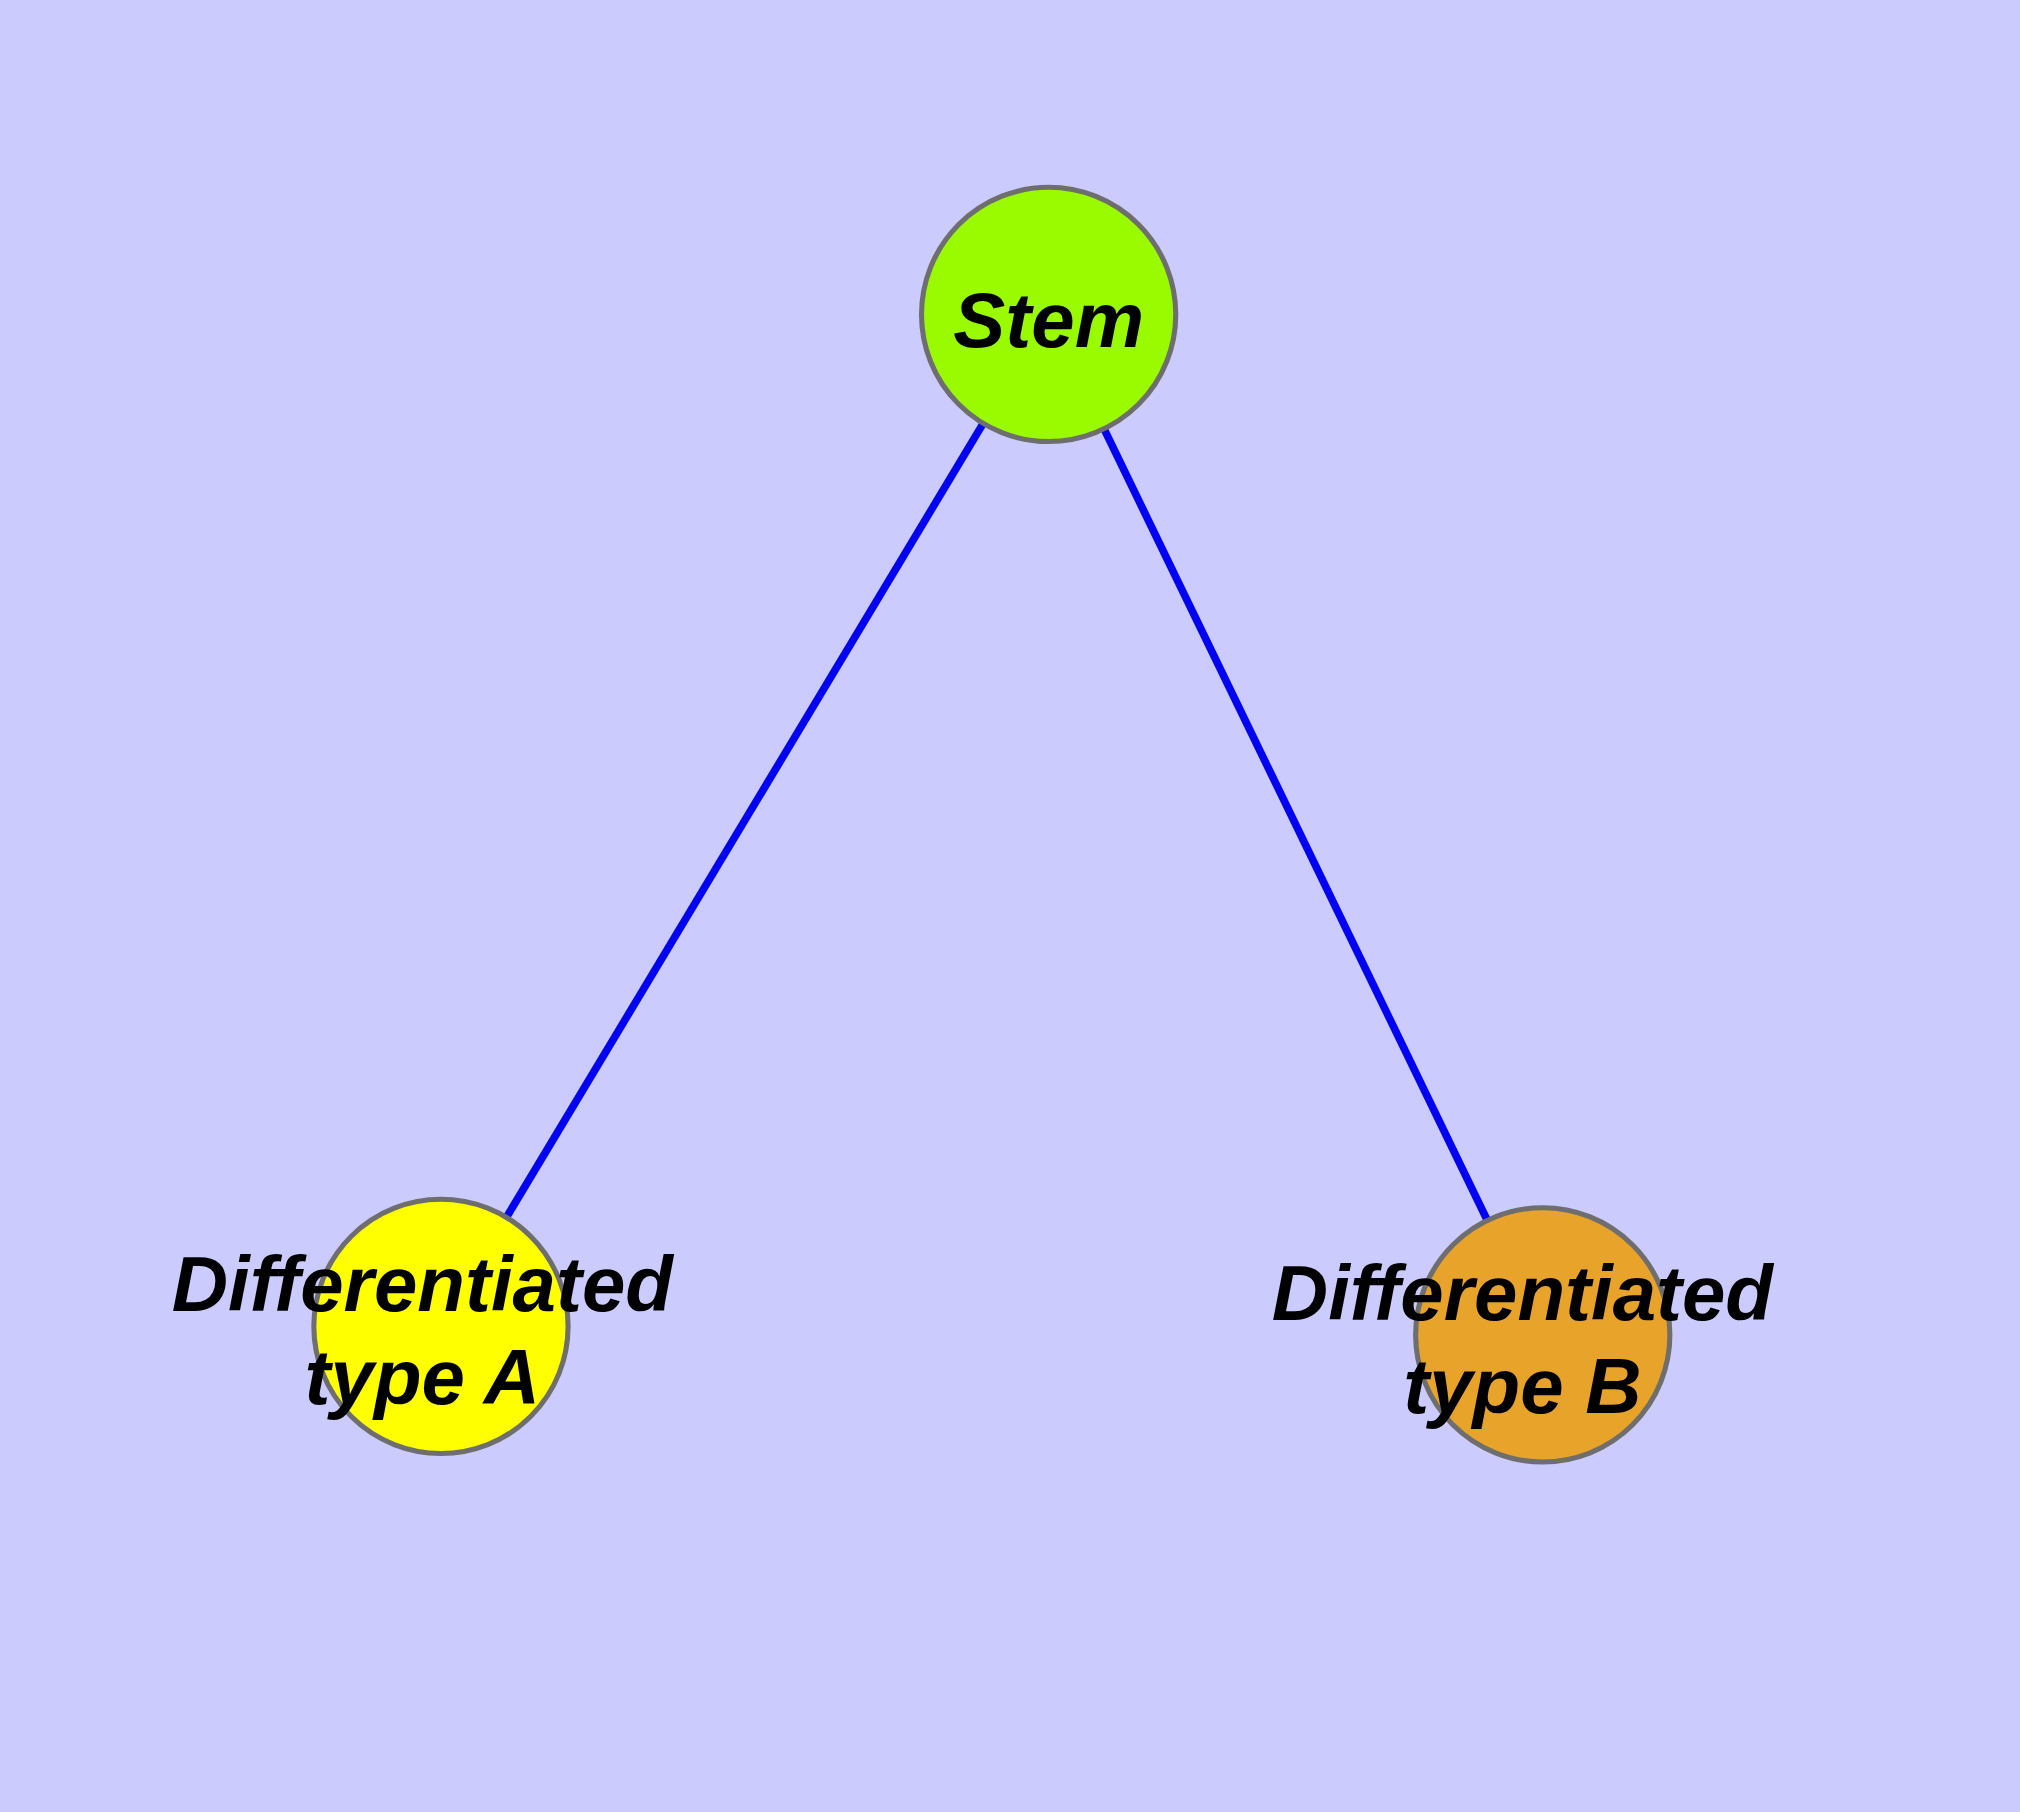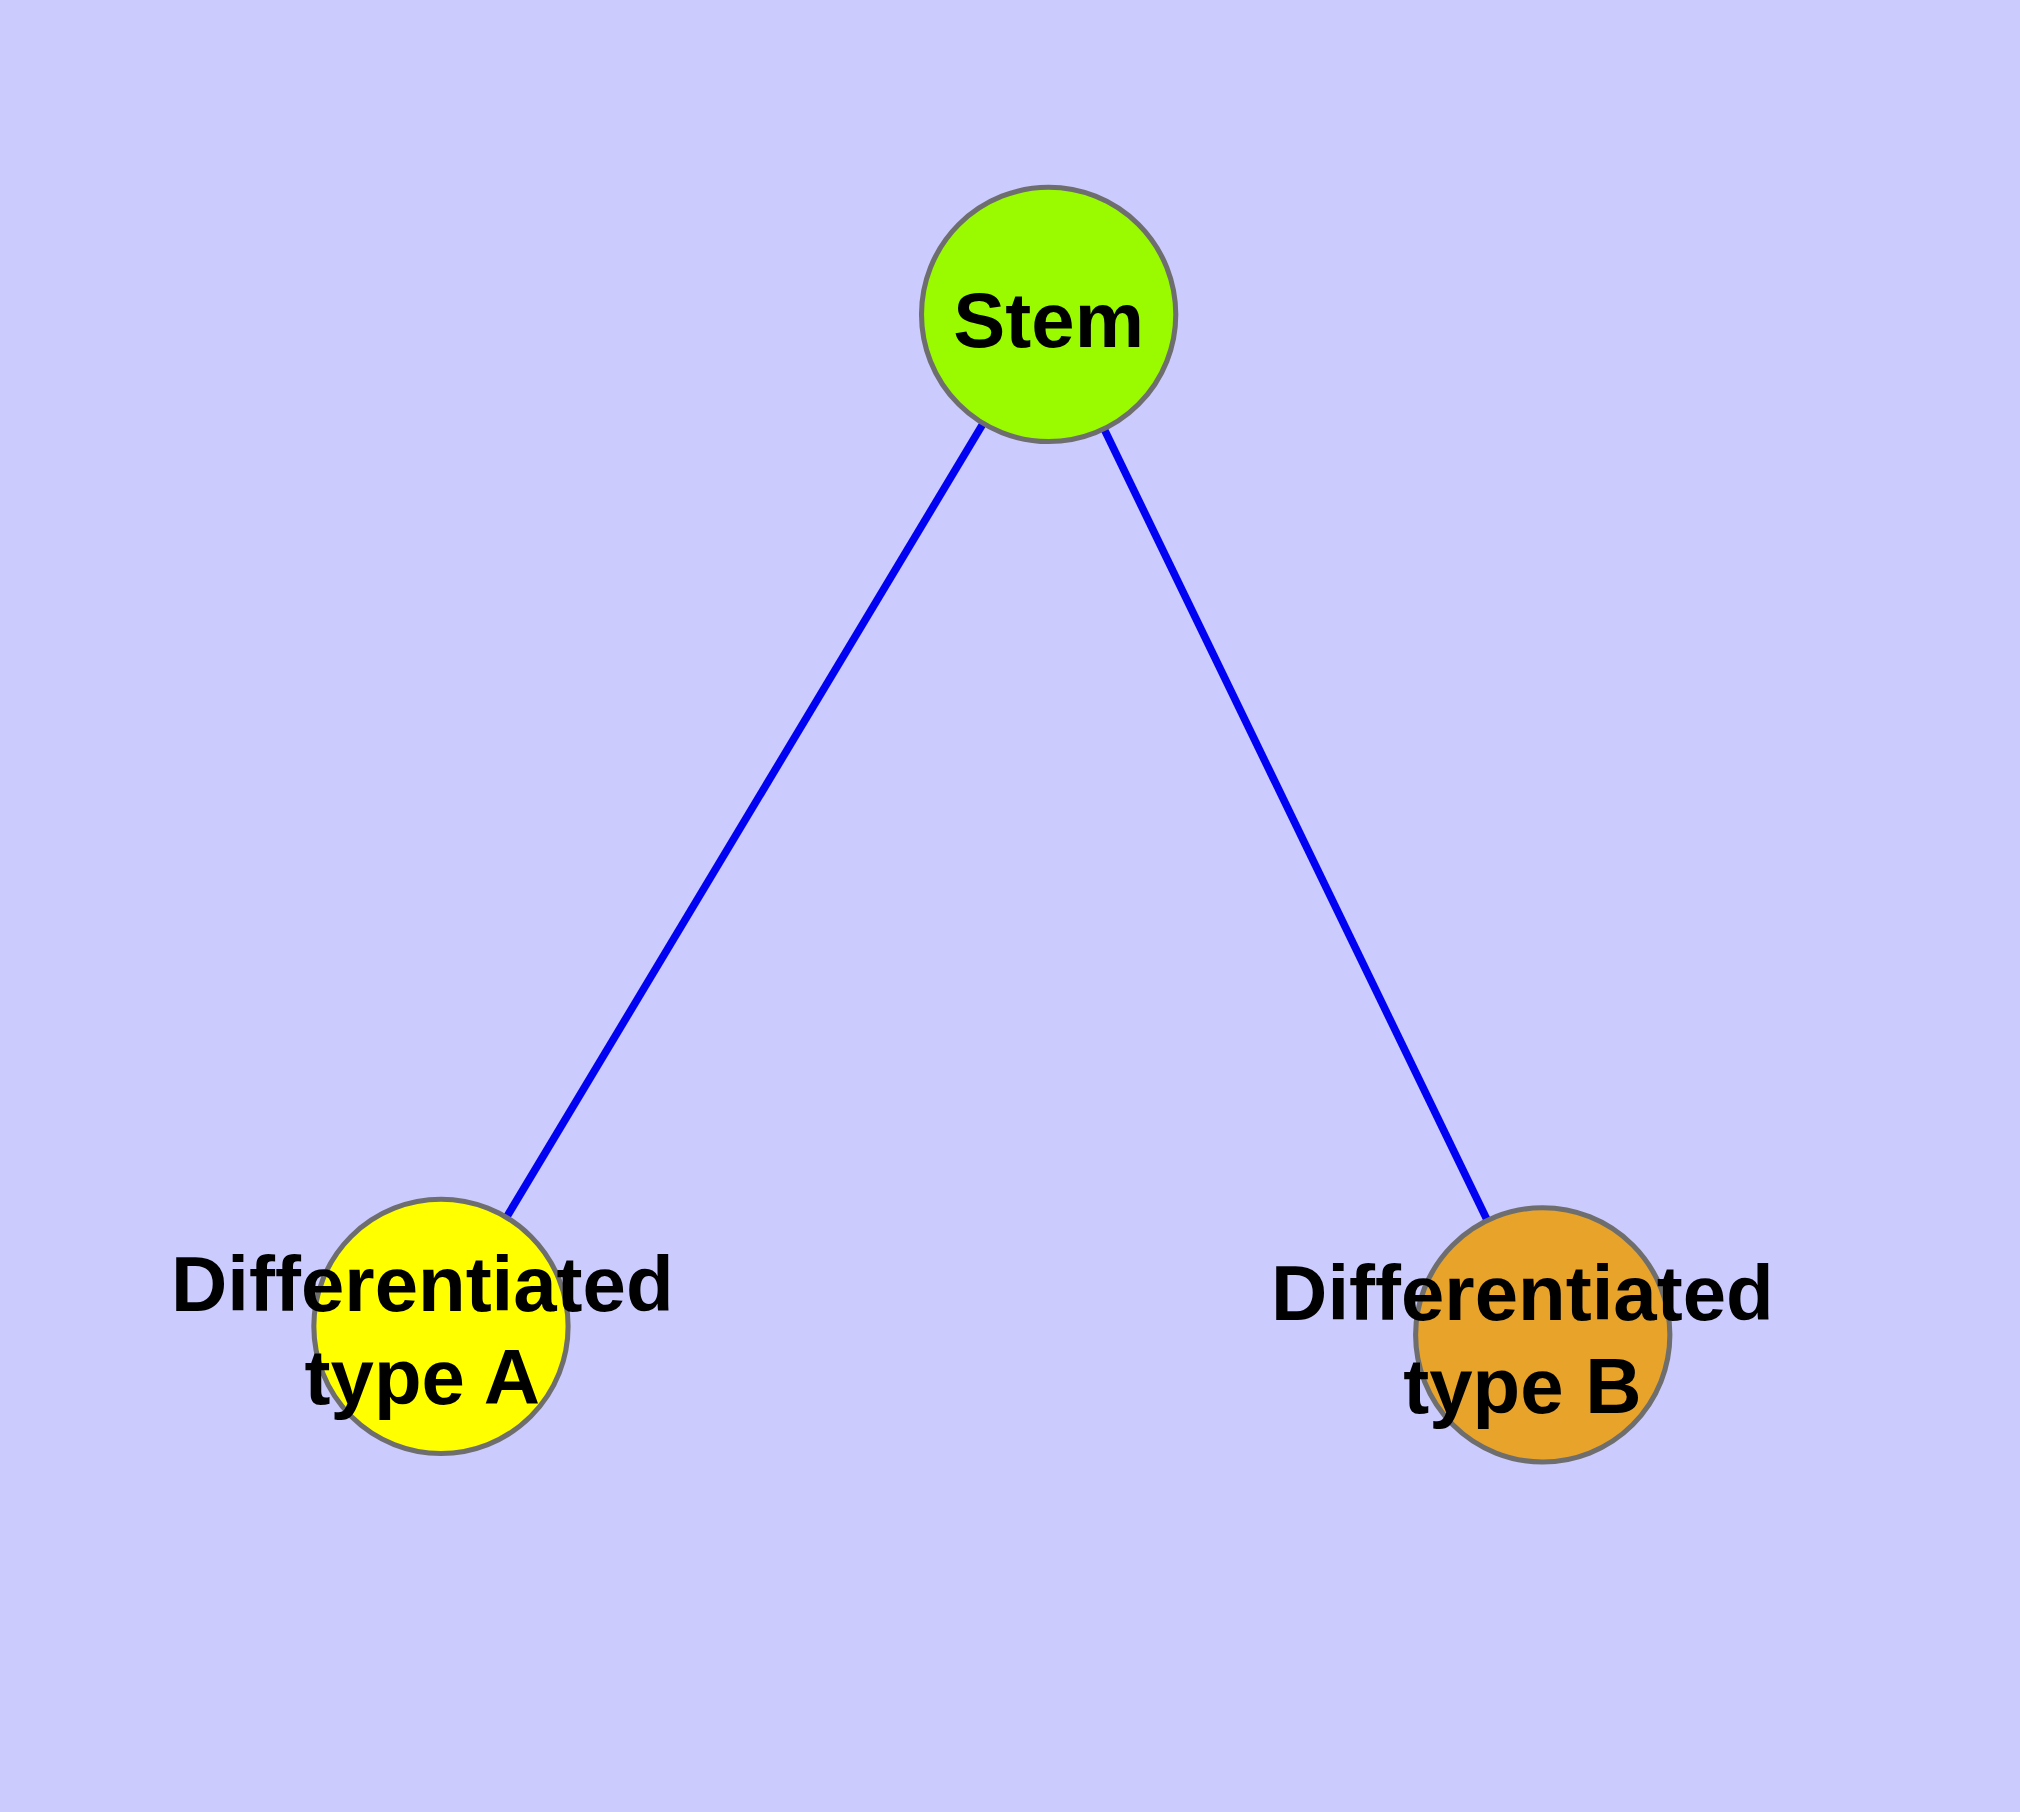--- a/index.html
+++ b/index.html
@@ -6,20 +6,21 @@
     margin: 0;
     padding: 0;
   }
   body {
     font-family: "Liberation Sans", sans-serif;
     background: #cbcbfd;
   }
   #canvas {
     position: relative;
     overflow: hidden;
+    font-style: italic;
   }
   #graph-svg {
     position: absolute;
     left: 0;
     top: 0;
     display: block;
   }
   #graph-svg text {
     font-family: "Liberation Sans", "DejaVu Sans", sans-serif;
     font-weight: bold;

